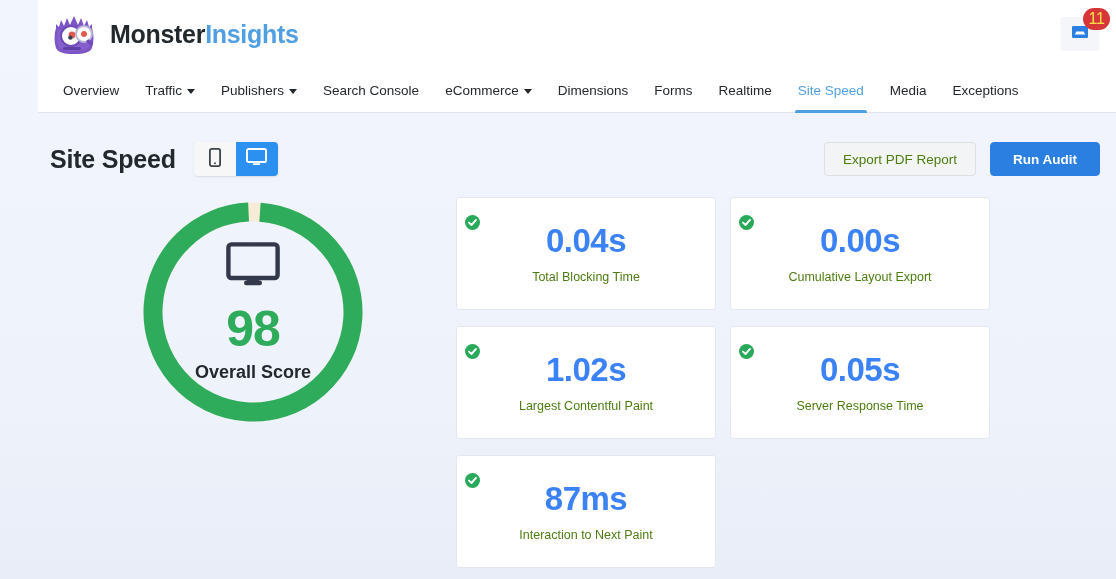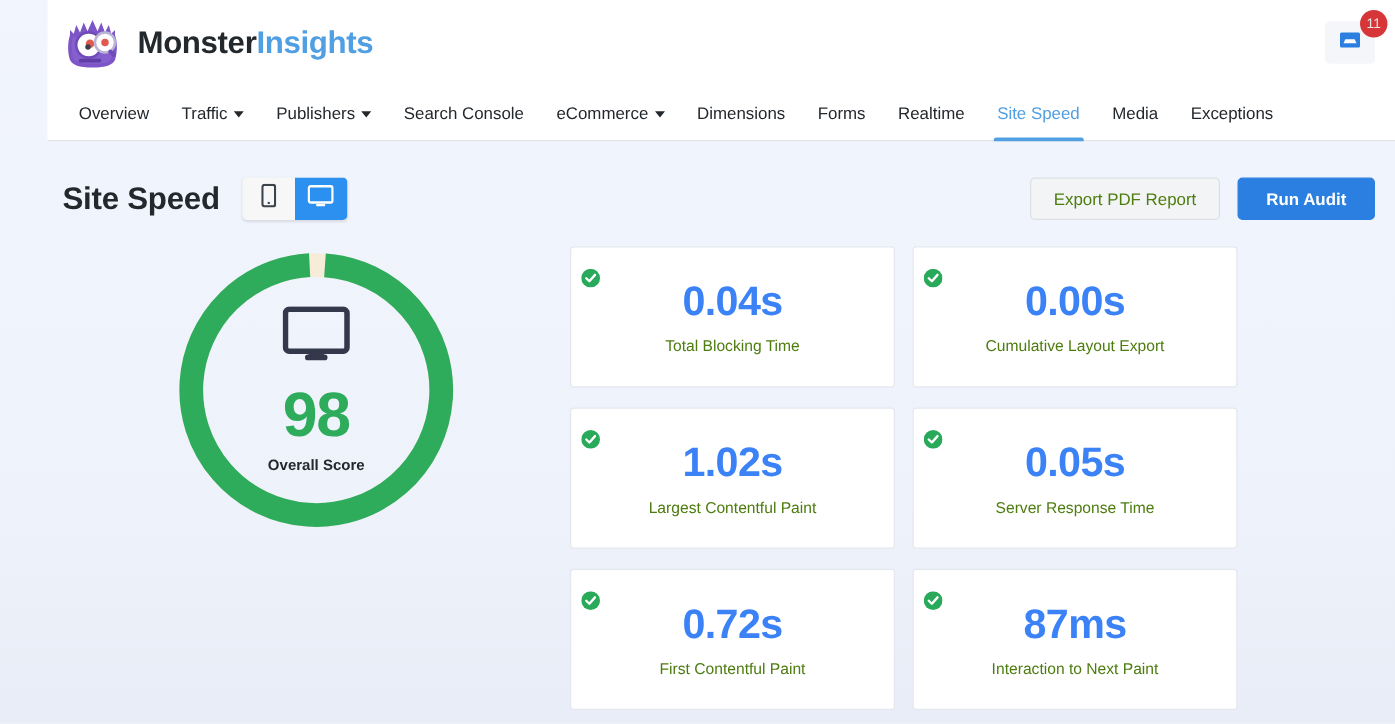--- a/index.html
+++ b/index.html
@@ -65,22 +65,22 @@
     justify-content: center;
   }
   .inbox-badge {
     position: absolute;
     top: -9px;
     right: -10px;
     min-width: 22px;
     height: 22px;
     border-radius: 11px;
     background: #d63638;
-    color: #e5e5e5;
-    font-size: 11px;
+    color: #fde047;
+    font-size: 16px;
     font-weight: normal;
     line-height: 22px;
     text-align: center;
     padding: 0 5px;
   }
 
   
   .nav {
     position: relative;
     height: 45px;
@@ -213,21 +213,21 @@
   .gauge-icon { margin-bottom: 16px; }
   .gauge-score {
     font-size: 50px;
     font-weight: bold;
     color: #2eac5b;
     line-height: 1;
     letter-spacing: -1px;
   }
   .gauge-label {
     margin-top: 8px;
-    font-size: 12px;
+    font-size: 18px;
     font-weight: bold;
     color: #23282d;
   }
 
   
   .cards {
     flex: 1;
     display: grid;
     grid-template-columns: 1fr 1fr;
     gap: 16px 14px;
@@ -433,37 +433,27 @@
         <span class="card-check">
           <svg width="15" height="15" viewBox="0 0 15 15">
             <circle cx="7.5" cy="7.5" r="7.5" fill="#29a95a"></circle>
             <path d="M4 7.6 L6.5 10 L11 4.9" fill="none" stroke="#ffffff" stroke-width="1.9" stroke-linecap="round" stroke-linejoin="round"></path>
           </svg>
         </span>
         <span class="card-value">0.05s</span>
         <span class="card-label">Server Response Time</span>
       </div>
 
+
       <div class="card">
         <span class="card-check">
           <svg width="15" height="15" viewBox="0 0 15 15">
             <circle cx="7.5" cy="7.5" r="7.5" fill="#29a95a"></circle>
             <path d="M4 7.6 L6.5 10 L11 4.9" fill="none" stroke="#ffffff" stroke-width="1.9" stroke-linecap="round" stroke-linejoin="round"></path>
           </svg>
         </span>
-        <span class="card-value">0.72s</span>
-        <span class="card-label">First Contentful Paint</span>
-      </div>
-
-      <div class="card">
-        <span class="card-check">
-          <svg width="15" height="15" viewBox="0 0 15 15">
-            <circle cx="7.5" cy="7.5" r="7.5" fill="#29a95a"></circle>
-            <path d="M4 7.6 L6.5 10 L11 4.9" fill="none" stroke="#ffffff" stroke-width="1.9" stroke-linecap="round" stroke-linejoin="round"></path>
-          </svg>
-        </span>
         <span class="card-value">87ms</span>
         <span class="card-label">Interaction to Next Paint</span>
       </div>
 
     </div>
   </div>
 </div>
 
 </body></html>

